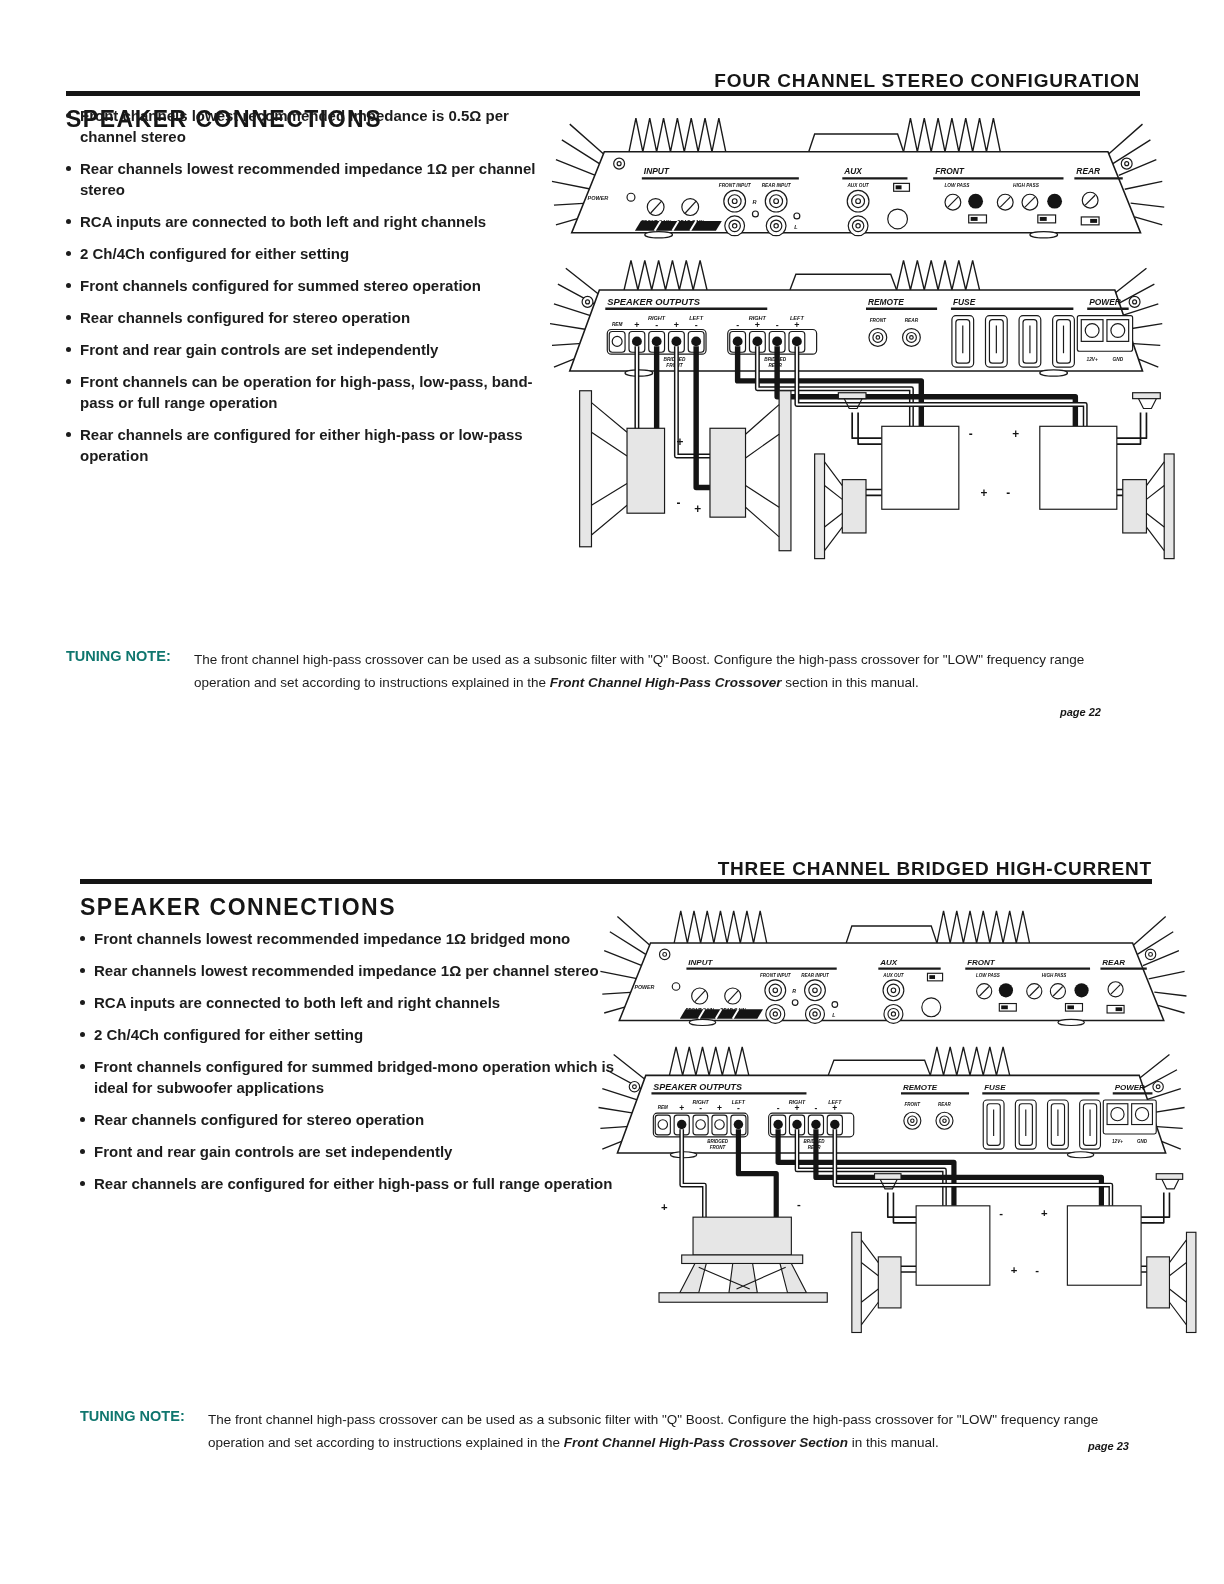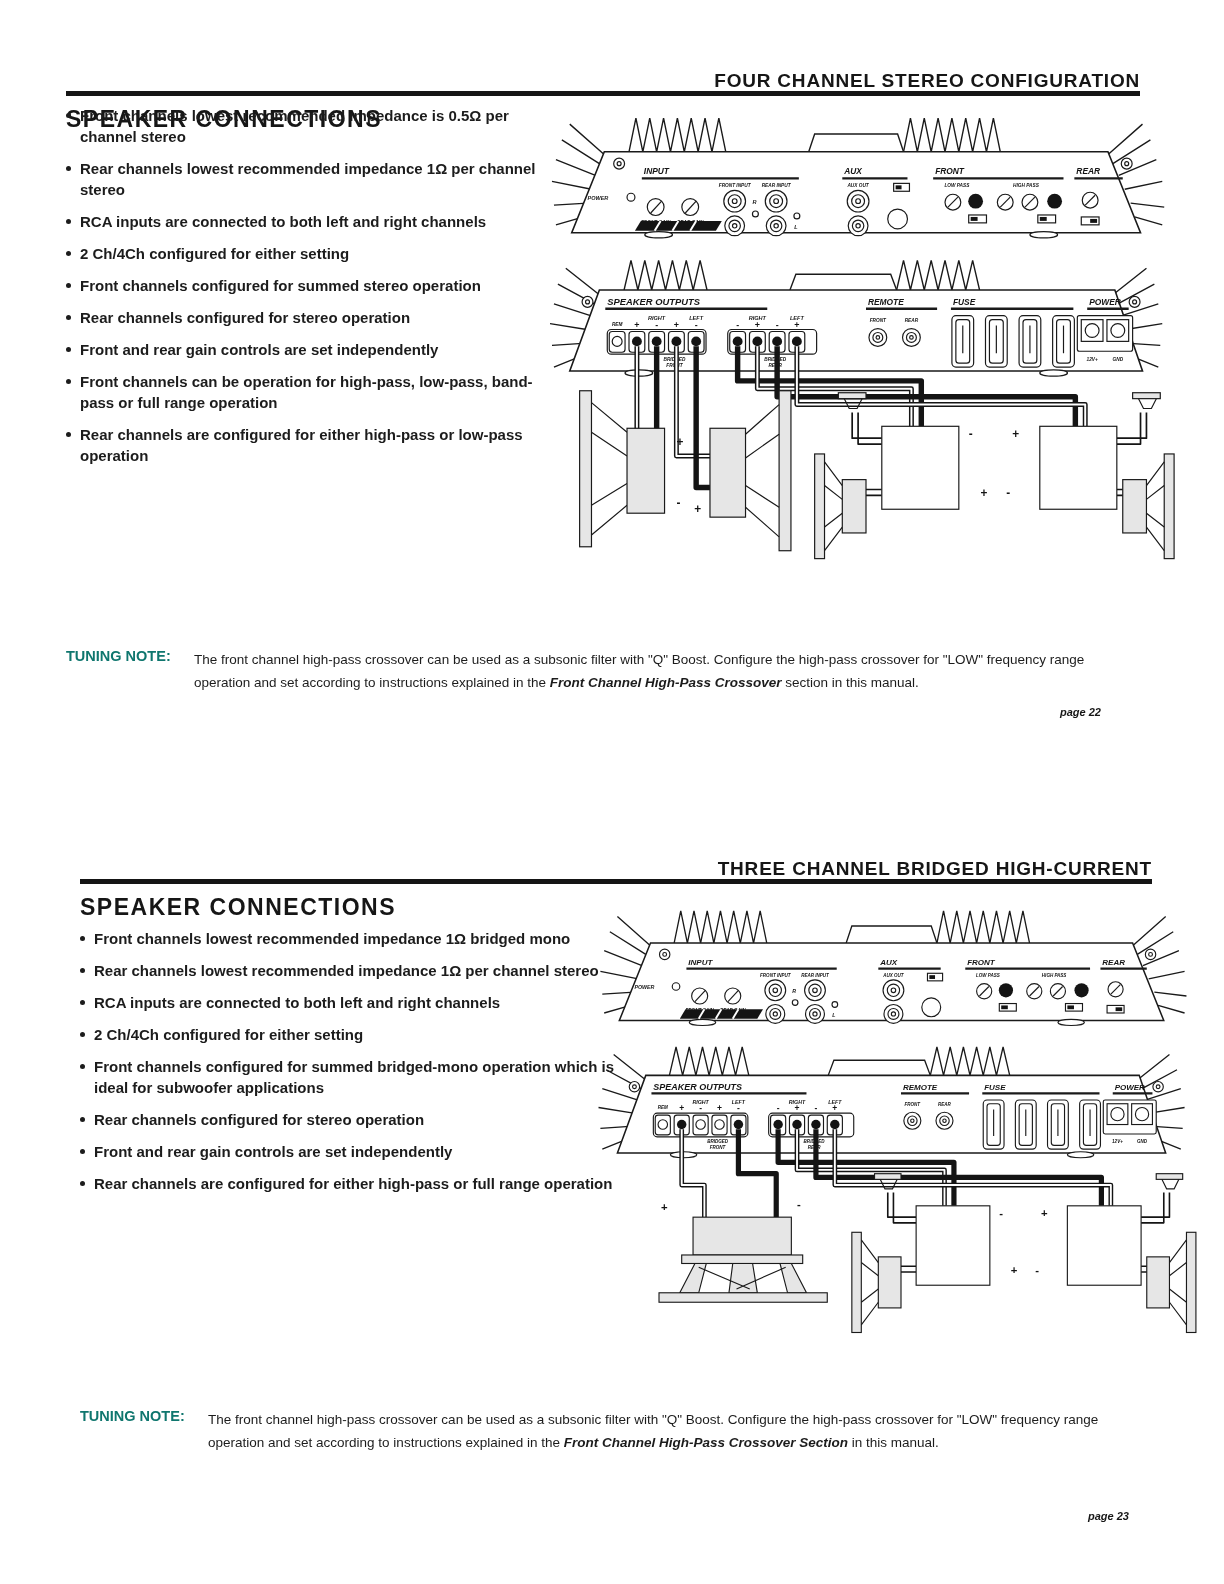--- a/index.html
+++ b/index.html
@@ -721,15 +721,15 @@
       </g>
       <text class="t-pol2" x="468" y="344">+</text>
       <text class="t-pol2" x="462" y="404">-</text>
     </g>
   </svg>
 
   <div class="note" style="left:80px;top:1408px;width:1072px;">
     <div class="nl">TUNING NOTE:</div>
     <div class="nt"><span>The front channel high-pass crossover can be used as a subsonic filter with "Q" Boost.  Configure the high-pass crossover for "LOW" frequency range operation and set according to instructions explained in the </span><span class="em">Front Channel High-Pass Crossover Section</span><span> in this manual.</span></div>
   </div>
-  <div class="pagenum" style="left:1088px;top:1510px;text-align:center;">page 23</div>
+  <div class="pagenum" style="left:1088px;top:1440px;text-align:center;">page 23</div>
 
 </div>
 
 </body></html>

